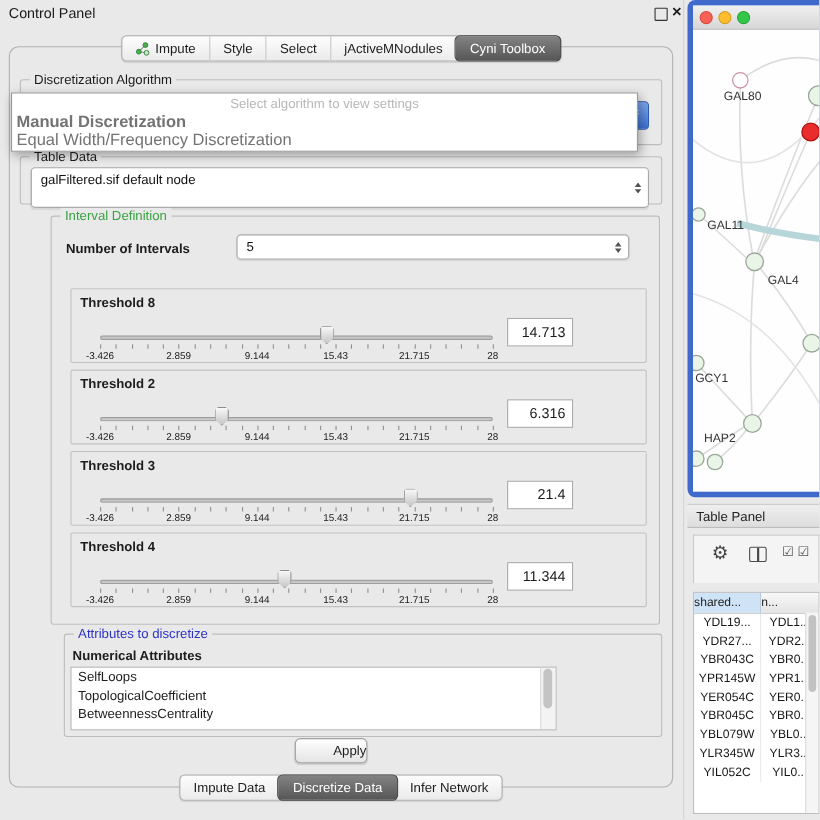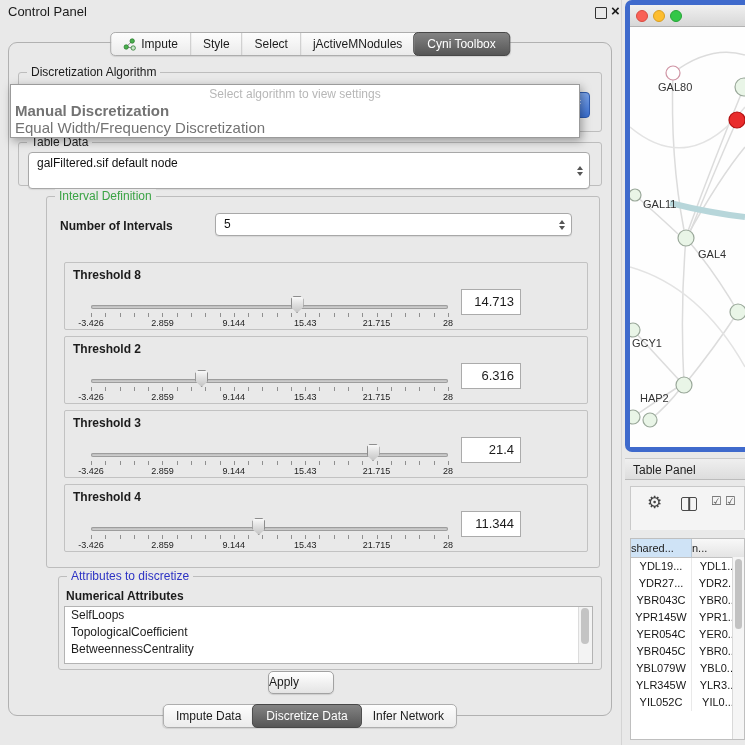--- a/index.html
+++ b/index.html
@@ -70,28 +70,28 @@
     background:linear-gradient(#fcfcfc 0%,#d9d9d9 60%,#c2c2c2 100%);
     box-shadow:inset 0 0 0 1px #8d8d8d;
     clip-path:polygon(0 3px,3px 0,10px 0,13px 3px,13px 11px,6.5px 17px,0 11px)}
   .th-tick{position:absolute;top:50px;width:1px;height:4px;background:#8f8f8f}
   .th-scale-label{position:absolute;top:55px;font-size:9px;color:#222;transform:translateX(-50%);white-space:nowrap}
   .th-field{position:absolute;left:396px;top:26px;width:60px;height:26px;background:#fff;border:1px solid #ababab;
     box-sizing:border-box;font-size:13px;line-height:24px;text-align:right;padding-right:6px}
 
   #attrs-group{left:58px;top:576px;width:542px;height:92px}
   #attrs-subtitle{left:66px;top:589px;font-size:12px;font-weight:bold;position:absolute}
-  #attrs-list{left:64px;top:606px;width:529px;height:58px;background:#fff;border:1px solid #b3b3b3;
+  #attrs-list{left:64px;top:606px;width:442px;height:58px;background:#fff;border:1px solid #b3b3b3;
     position:absolute;overflow:hidden;box-sizing:border-box}
   .attr-item{height:17px;line-height:17px;padding-left:6px;font-size:12px;white-space:nowrap}
   #attrs-scrollbar{position:absolute;right:0;top:0;width:13px;height:100%;background:#f3f3f3;border-left:1px solid #dcdcdc}
   #attrs-scroll-thumb{position:absolute;left:2px;top:1px;width:8px;height:36px;background:#c4c4c4;border-radius:5px}
 
   #apply-btn{left:268px;top:671px;width:64px;height:21px;position:absolute;border:1px solid #a2a2a2;border-radius:5px;
-    background:linear-gradient(#ffffff,#e4e4e4);font-size:12px;text-align:left;line-height:21px;
+    background:linear-gradient(#ffffff,#e4e4e4);font-size:12px;text-align:right;line-height:21px;
     box-shadow:0 1px 1px rgba(0,0,0,.12)}
 
   #panel-divider{left:621px;top:0;width:1px;height:745px;background:#d4d4d4;position:absolute}
 
   
   #net-window{left:625px;top:0;width:120px;height:452px;position:absolute;background:#3f6acc;
     border-radius:7px 0 0 7px}
   #net-inner{position:absolute;left:5px;top:5px;width:115px;height:442px;background:#fefefe;overflow:hidden}
   #net-titlebar{height:22px;background:linear-gradient(#f0f0f0,#d7d7d7);border-bottom:1px solid #b3b3b3;
     display:flex;align-items:center;padding-left:6px;gap:5px;box-sizing:border-box}

